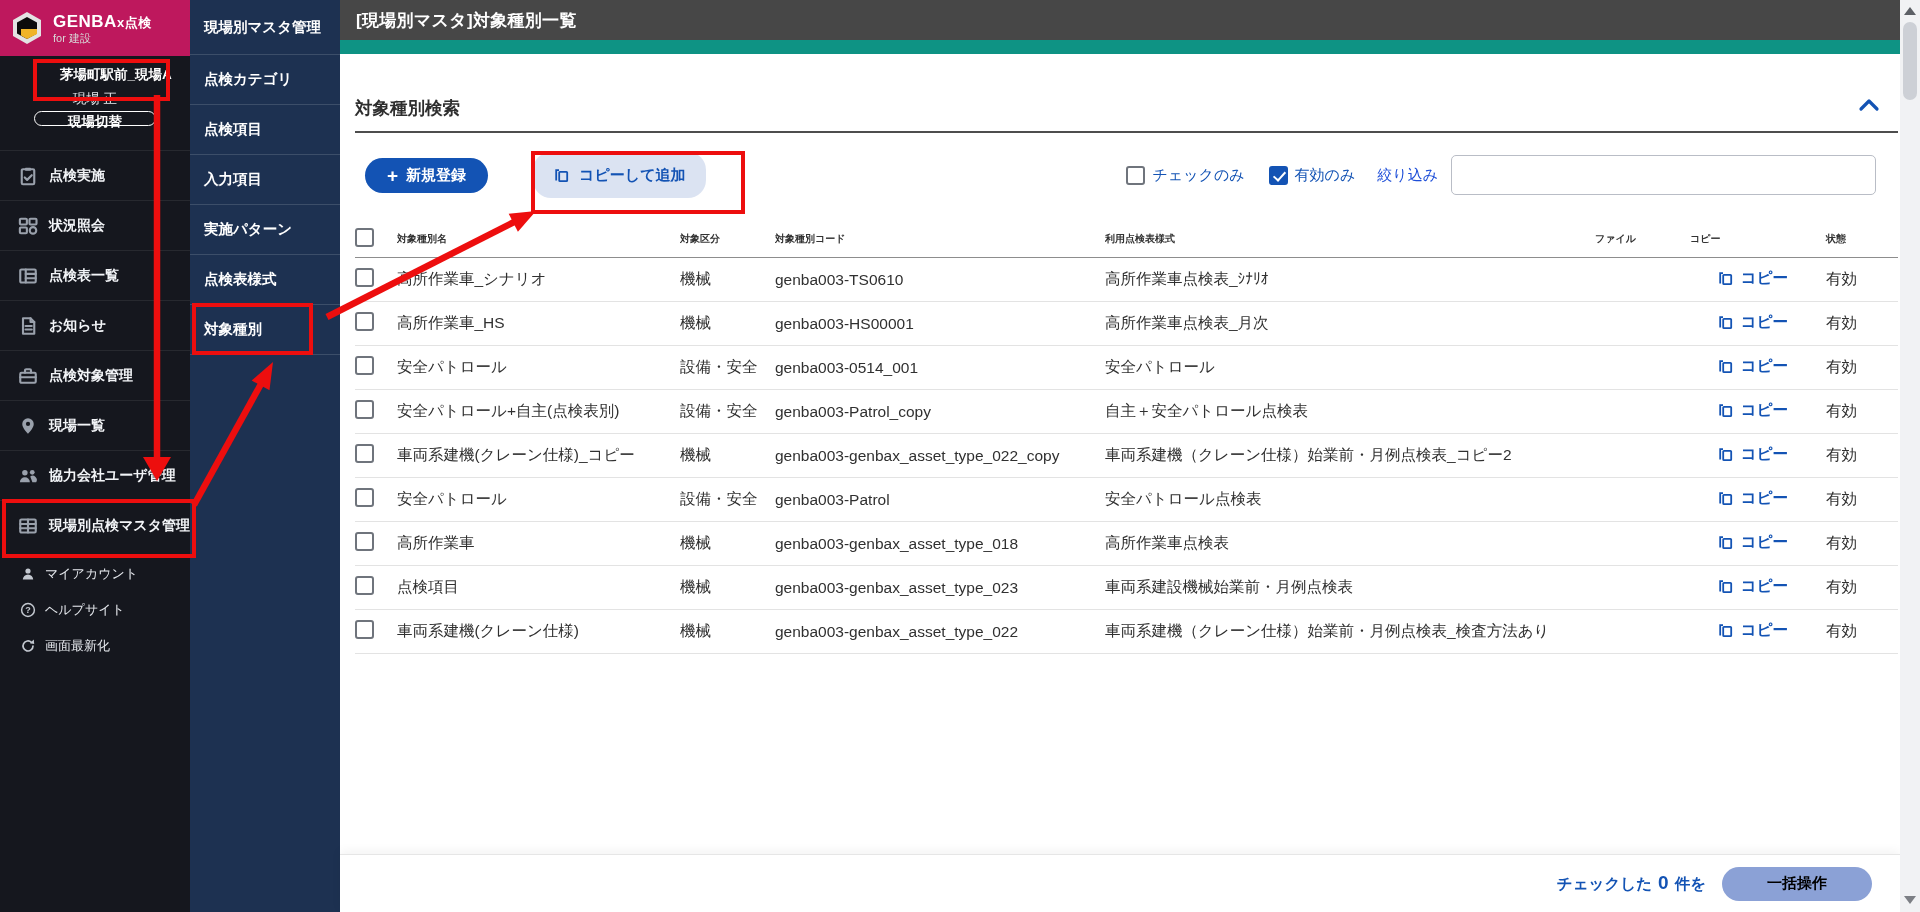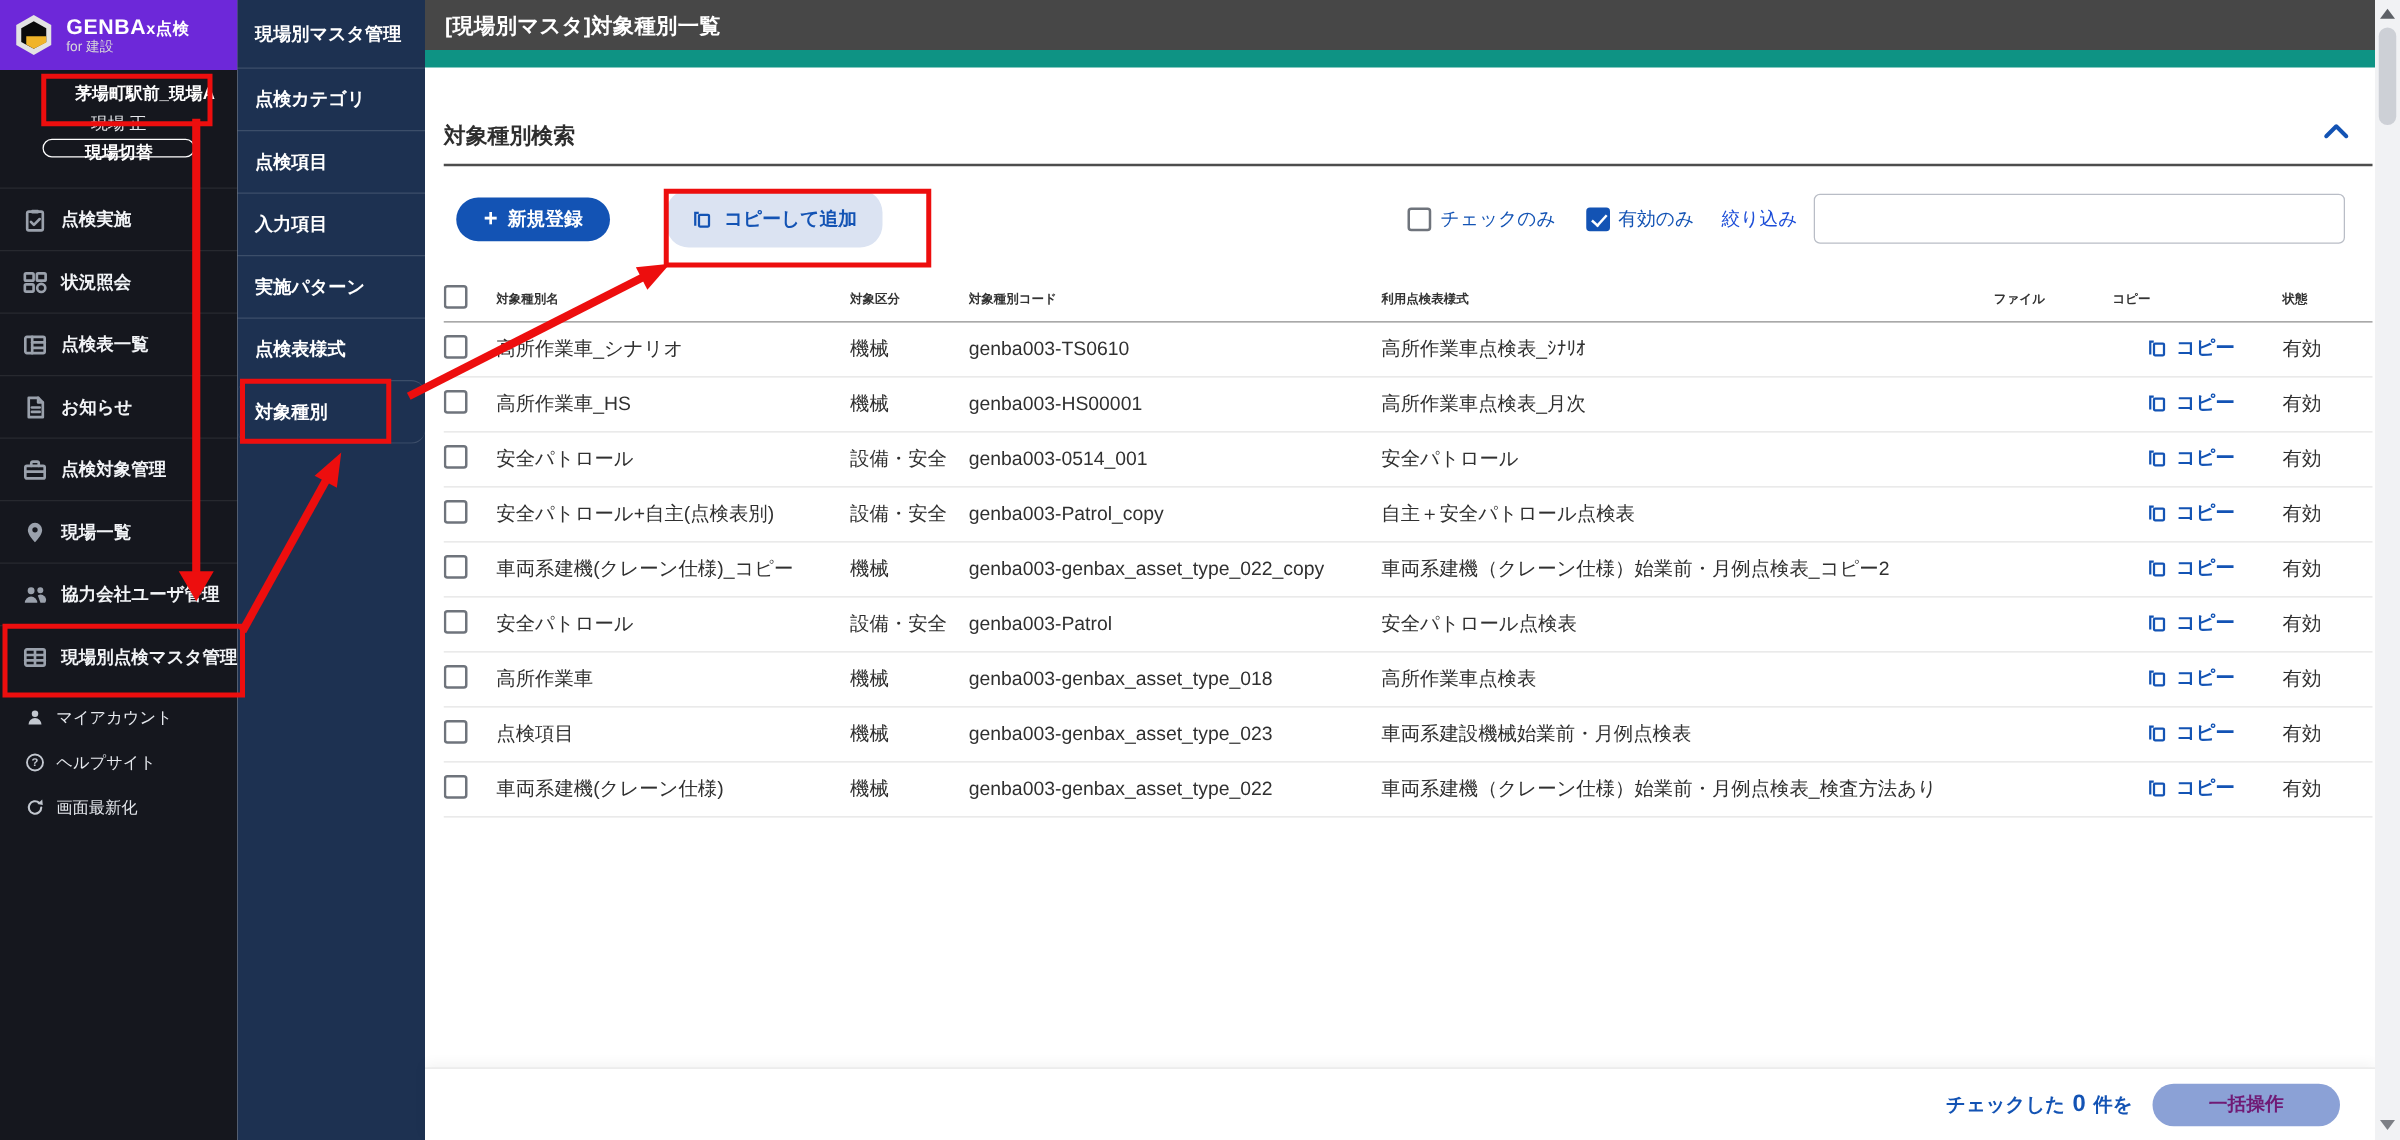--- a/index.html
+++ b/index.html
@@ -1,42 +1,42 @@
 <!DOCTYPE html>
 <html style="--blue: #1353b4; --teal: #0e9384; --red: #ed0e0e;"><head>
 <meta charset="utf-8">
 <style>
   html,body{margin:0;padding:0;background:#fff;}
   body{font-family:"Liberation Sans","DejaVu Sans",sans-serif;}
   .stage{position:relative;width:1920px;height:912px;overflow:hidden;background:#fff;}
 
   
   .sidebar{position:absolute;left:0;top:0;width:190px;height:912px;background:#15171e;color:#eef1f4;}
-  .logo{height:56px;background:#6d28d9;display:flex;align-items:center;padding-left:9px;gap:8px;}
+  .logo{height:56px;background:#be185d;display:flex;align-items:center;padding-left:9px;gap:8px;}
   .logo-mark{flex:0 0 auto;}
   .logo-t1{font-size:17px;font-weight:bold;color:#fff;letter-spacing:.5px;line-height:18px;}
   .logo-t1 .x{font-size:13px;}
   .logo-t2{font-size:11px;color:#d8d8d8;line-height:12px;}
   .site-name{position:absolute;left:0;top:66px;width:100%;text-align:center;font-size:13.5px;font-weight:bold;color:#fff;padding-left:21px;}
   .user-name{position:absolute;left:0;top:90px;width:100%;text-align:center;font-size:13.5px;color:#e8eaee;}
   .switch-btn{position:absolute;left:50%;top:111px;transform:translateX(-50%);width:122px;height:15px;border:1.5px solid #fff;border-radius:14px;background:transparent;color:#fff;font-size:13.5px;font-weight:bold;font-family:inherit;cursor:pointer;}
   .side-menu{position:absolute;left:0;top:150px;width:100%;}
   .side-item{height:49px;display:flex;align-items:center;gap:11px;padding-left:18px;border-top:1px solid rgba(255,255,255,.08);cursor:pointer;}
   .side-item .lbl{font-size:14px;font-weight:bold;color:#f2f4f7;white-space:nowrap;}
   .icn{display:inline-flex;width:20px;height:20px;align-items:center;justify-content:center;flex:0 0 auto;}
   .side-footer{position:absolute;left:0;top:556px;width:100%;}
   .sf-item{height:36px;display:flex;align-items:center;gap:9px;padding-left:20px;cursor:pointer;}
   .sf-item .lbl{font-size:13px;color:#e6e9ee;white-space:nowrap;}
   .sf-item .icn{width:16px;height:16px;}
 
   
   .subnav{position:absolute;left:190px;top:0;width:150px;height:912px;background:#1d3151;}
   .subnav-header{height:54px;display:flex;align-items:center;padding-left:14px;font-size:14.5px;font-weight:bold;color:#fff;}
   .subnav-item{height:49px;display:flex;align-items:center;padding-left:14px;font-size:14.5px;font-weight:bold;color:#fff;border-top:1px solid rgba(255,255,255,.14);cursor:pointer;white-space:nowrap;}
-  .subnav-item:last-child{border-bottom:1px solid rgba(255,255,255,.14);border-radius:11px;}
+  .subnav-item:last-child{border-bottom:1px solid rgba(255,255,255,.14);}
 
   
   .main{position:absolute;left:340px;top:0;width:1560px;height:912px;background:#fff;}
   .titlebar{height:40px;background:#474747;display:flex;align-items:center;padding-left:16px;}
   .titlebar h1{margin:0;font-size:17px;font-weight:bold;color:#fff;letter-spacing:.3px;}
   .tealbar{height:14px;background:var(--teal,#0e9384);}
 
   .panel{position:absolute;left:15px;top:96px;width:1543px;}
   .panel-head{position:relative;border-bottom:2px solid #4d4d4d;padding-bottom:11px;}
   .panel-head h2{margin:0;font-size:17.5px;font-weight:bold;color:#2e2e2e;}
@@ -63,21 +63,21 @@
   .tc{white-space:nowrap;overflow:hidden;font-size:15.5px;color:#303030;}
   .tc.c-copy{text-align:right;padding-right:14px;}
   .thead .tc.c-copy{text-align:left;padding-right:0;}
   .tc.c-status{padding-left:24px;}
   .copy-link{display:inline-flex;align-items:center;gap:7px;color:var(--blue,#1353b4);font-size:15.5px;font-weight:bold;text-decoration:none;cursor:pointer;}
 
   
   .bulkbar{position:absolute;left:0;bottom:0;width:1560px;height:57px;background:#fff;box-shadow:0 -1px 0 #e6e6e6,0 -4px 10px rgba(0,0,0,.05);display:flex;align-items:center;justify-content:flex-end;padding-right:28px;box-sizing:border-box;gap:16px;}
   .checked-text{color:var(--blue,#1353b4);font-size:15.5px;font-weight:bold;display:flex;align-items:baseline;gap:6px;}
   .checked-count{font-size:19px;}
-  .btn-bulk{width:150px;height:34px;border:none;border-radius:17px;background:#8ba1d6;color:#701a75;font-size:15px;font-weight:bold;font-family:inherit;cursor:pointer;}
+  .btn-bulk{width:150px;height:34px;border:none;border-radius:17px;background:#8ba1d6;color:#000000;font-size:15px;font-weight:bold;font-family:inherit;cursor:pointer;}
 
   
   .vscroll{position:absolute;right:0;top:0;width:20px;height:912px;background:#f1f2f4;}
   .sb-up{position:absolute;left:4px;top:7px;width:0;height:0;border-left:6px solid transparent;border-right:6px solid transparent;border-bottom:8px solid #5d6066;cursor:pointer;}
   .sb-thumb{position:absolute;left:3px;top:22px;width:14px;height:78px;background:#cdd0d6;border-radius:7px;cursor:pointer;}
   .sb-down{position:absolute;left:4px;bottom:8px;width:0;height:0;border-left:6px solid transparent;border-right:6px solid transparent;border-top:8px solid #7c7f85;cursor:pointer;}
 
   
   .rbox{position:absolute;border:4px solid var(--red,#ed0e0e);z-index:40;pointer-events:none;}
   .box-site{left:33px;top:59px;width:129px;height:34px;}

